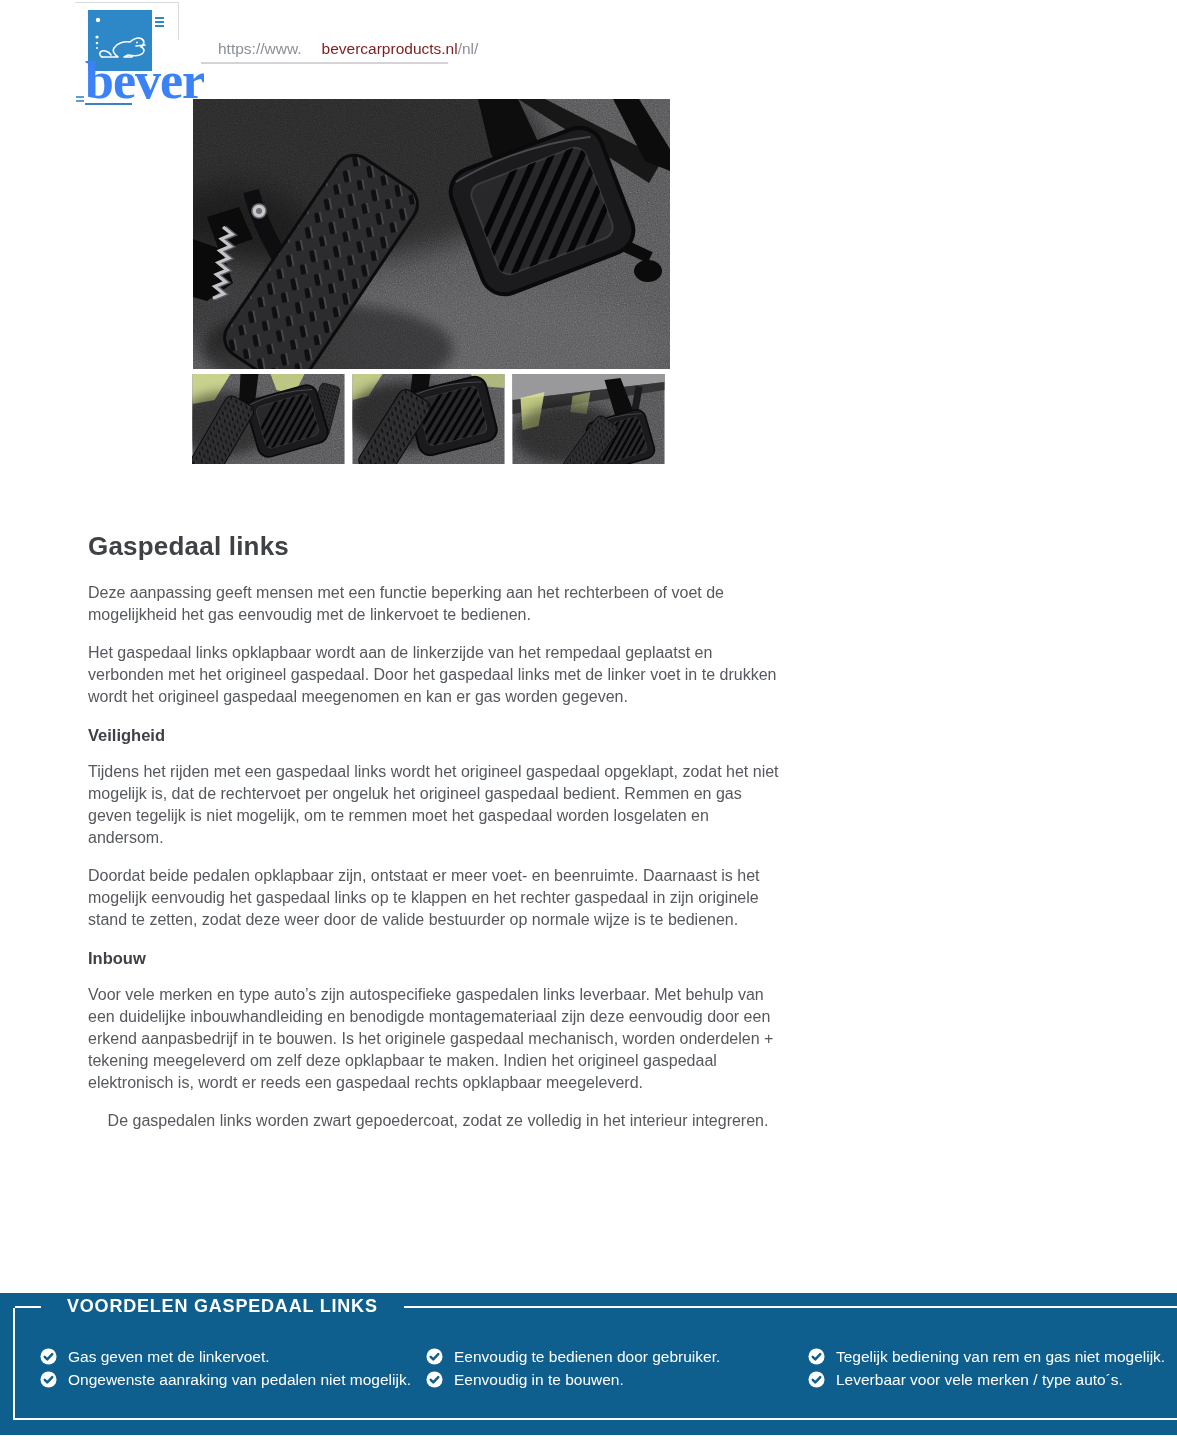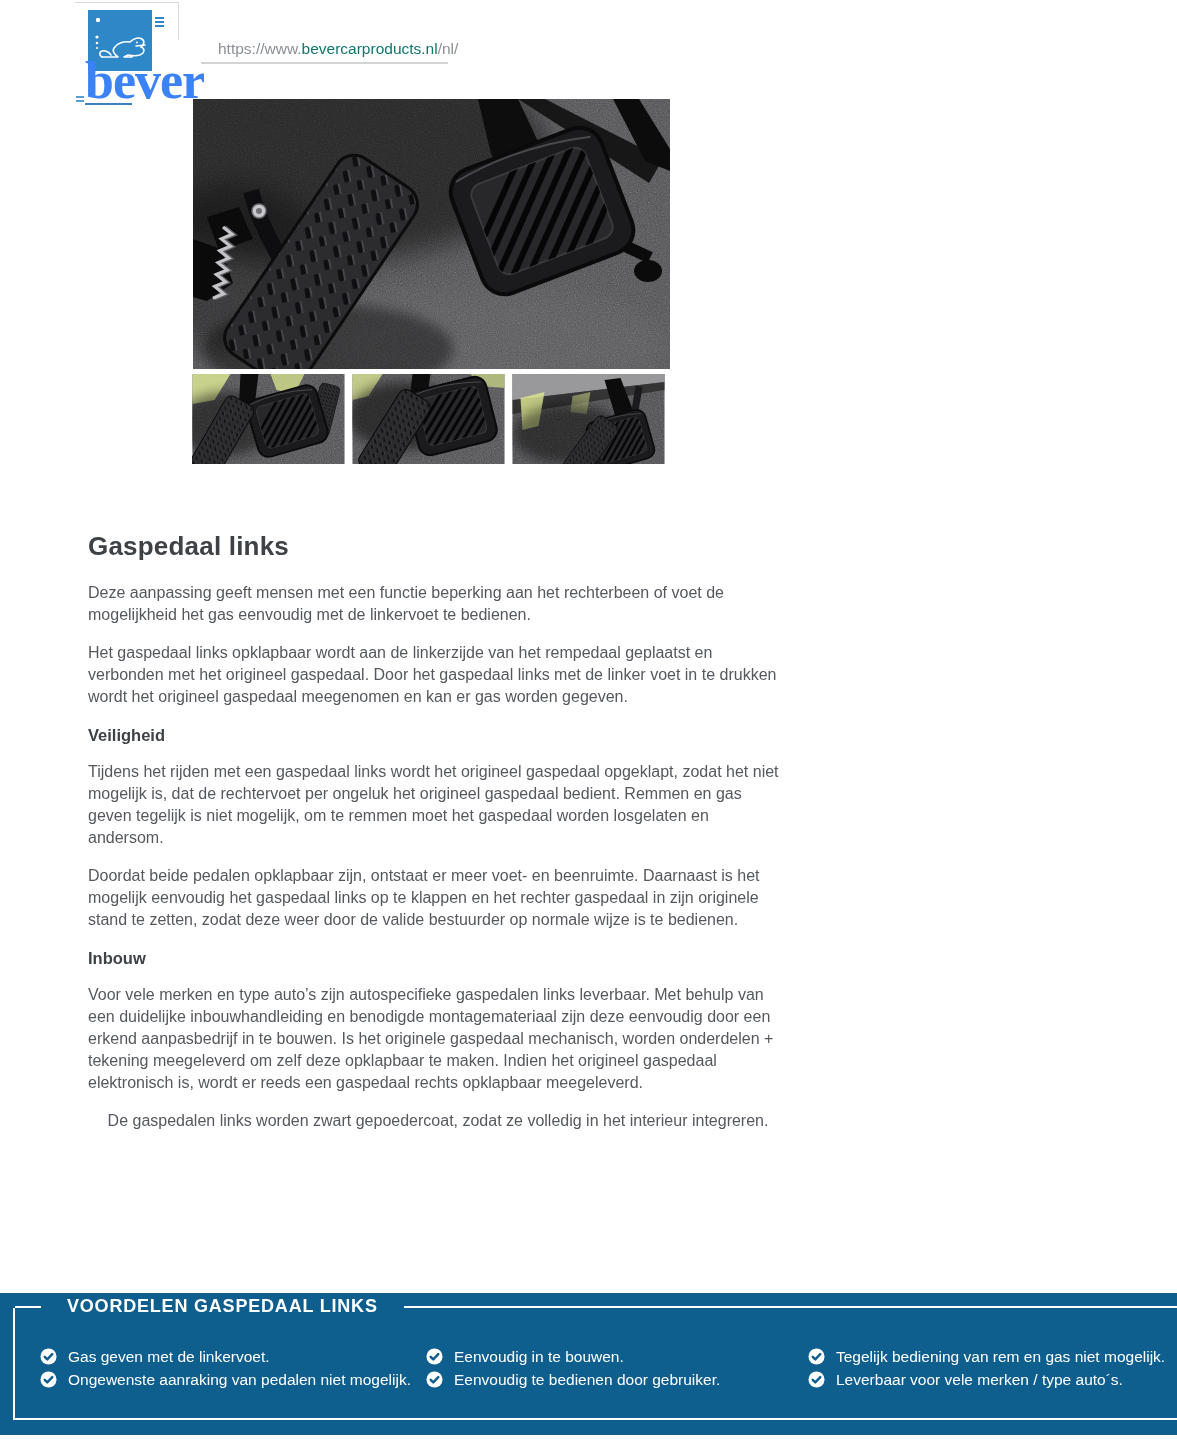--- a/index.html
+++ b/index.html
@@ -14,21 +14,21 @@
   .logo-square{position:absolute;left:88px;top:10px;width:64px;height:61px;background:#2e87c6;}
   .menu-lines{position:absolute;left:155px;top:17px;}
   .menu-lines div{width:9px;height:2px;background:#2e87c6;margin-bottom:2px;}
   .wordmark{position:absolute;left:85px;top:62px;font-family:"Liberation Serif","DejaVu Serif",serif;
     font-weight:700;font-size:52px;line-height:38px;color:#3b82f6;letter-spacing:-1px;}
   .logo-underline{position:absolute;left:85px;top:103px;width:47px;height:2px;background:#3b82c4;}
   .logo-dash1{position:absolute;left:76px;top:96px;width:8px;height:2px;background:#5a9fd4;}
   .logo-dash2{position:absolute;left:76px;top:100px;width:8px;height:2px;background:#5a9fd4;}
   
   .url{position:absolute;left:218px;top:40px;font-size:15.5px;color:#8b9096;white-space:nowrap;}
-  .url .domain{color:#0f766e;}
+  .url .domain{color:#7f1d1d;margin-left:20px;}
   .url-underline{position:absolute;left:201px;top:62px;width:247px;height:2px;background:#d4d4d6;}
   
   .main-photo{position:absolute;left:193px;top:99px;width:477px;height:270px;}
   .thumb{position:absolute;top:374px;width:153px;height:90px;cursor:pointer;}
   .thumb1{left:192px;} .thumb2{left:352px;} .thumb3{left:512px;}
   .main-photo svg,.thumb svg{display:block;width:100%;height:100%;}
   
   .article{position:absolute;left:88px;top:531px;width:697px;color:#55585d;}
   .article h1{margin:0 0 21px 0;font-size:26px;line-height:30px;font-weight:700;color:#3e4247;letter-spacing:.2px;}
   .article h3{margin:0 0 15px 0;font-size:16.5px;line-height:22px;font-weight:700;color:#3e4247;}
@@ -244,28 +244,28 @@
             </svg>
           <span>Ongewenste aanraking van pedalen niet mogelijk.</span>
         </div>
       </div>
       <div class="bcol2">
         <div class="benefit">
           <svg class="ck" viewBox="0 0 18 18">
               <circle cx="9" cy="9" r="8.5" fill="#fff"></circle>
               <path d="M5 9.3 L7.7 12 L13 6.5" fill="none" stroke="#0e5e8e" stroke-width="2.6" stroke-linecap="round" stroke-linejoin="round"></path>
             </svg>
+          <span>Eenvoudig te bedienen door gebruiker.</span>
+        </div>
+        <div class="benefit">
+          <svg class="ck" viewBox="0 0 18 18">
+              <circle cx="9" cy="9" r="8.5" fill="#fff"></circle>
+              <path d="M5 9.3 L7.7 12 L13 6.5" fill="none" stroke="#0e5e8e" stroke-width="2.6" stroke-linecap="round" stroke-linejoin="round"></path>
+            </svg>
           <span>Eenvoudig in te bouwen.</span>
-        </div>
-        <div class="benefit">
-          <svg class="ck" viewBox="0 0 18 18">
-              <circle cx="9" cy="9" r="8.5" fill="#fff"></circle>
-              <path d="M5 9.3 L7.7 12 L13 6.5" fill="none" stroke="#0e5e8e" stroke-width="2.6" stroke-linecap="round" stroke-linejoin="round"></path>
-            </svg>
-          <span>Eenvoudig te bedienen door gebruiker.</span>
         </div>
       </div>
       <div class="bcol3">
         <div class="benefit">
           <svg class="ck" viewBox="0 0 18 18">
               <circle cx="9" cy="9" r="8.5" fill="#fff"></circle>
               <path d="M5 9.3 L7.7 12 L13 6.5" fill="none" stroke="#0e5e8e" stroke-width="2.6" stroke-linecap="round" stroke-linejoin="round"></path>
             </svg>
           <span>Tegelijk bediening van rem en gas niet mogelijk.</span>
         </div>

